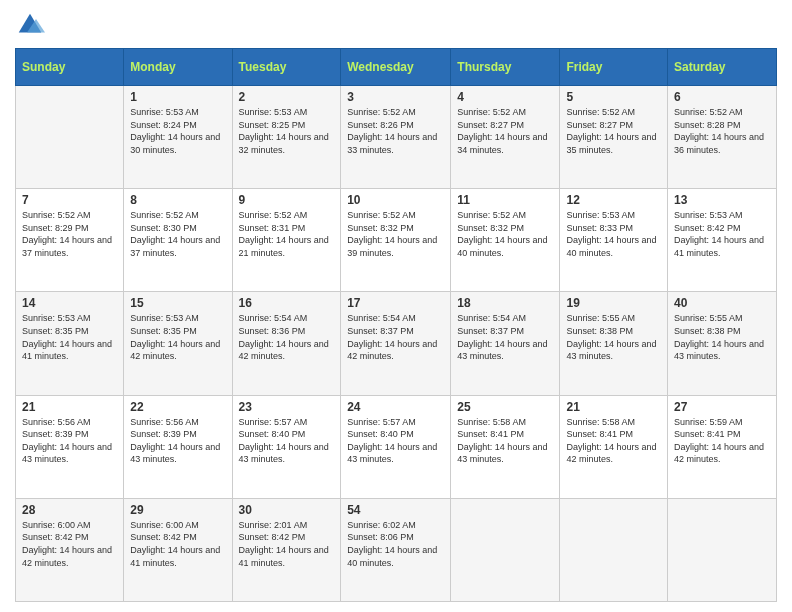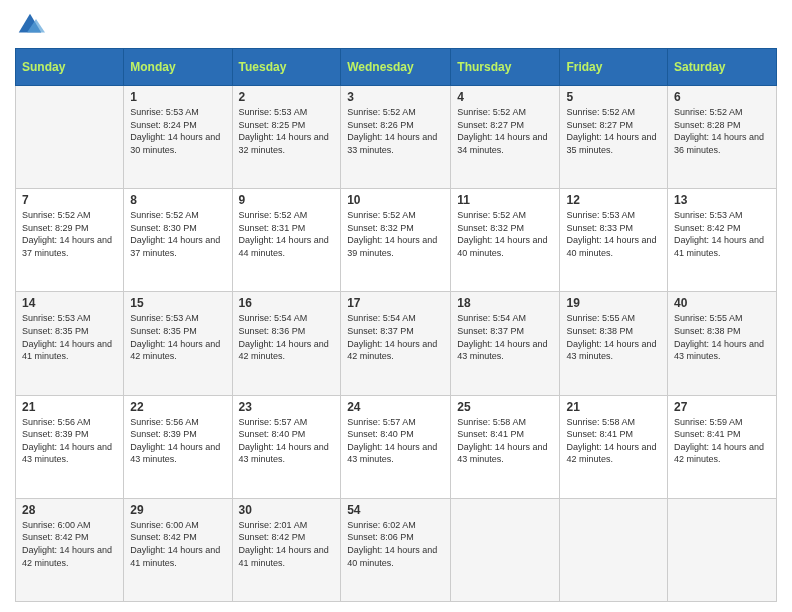--- a/index.html
+++ b/index.html
@@ -187,21 +187,21 @@
           <td>
         <span class="day-num">8</span>
         <span class="day-detail">Sunrise: 5:52 AM</span><br>
         <span class="day-detail">Sunset: 8:30 PM</span><br>
         <span class="day-detail">Daylight: 14 hours and 37 minutes.</span>
       </td>
           <td>
         <span class="day-num">9</span>
         <span class="day-detail">Sunrise: 5:52 AM</span><br>
         <span class="day-detail">Sunset: 8:31 PM</span><br>
-        <span class="day-detail">Daylight: 14 hours and 44 minutes.</span>
+        <span class="day-detail">Daylight: 14 hours and 21 minutes.</span>
       </td>
           <td>
         <span class="day-num">10</span>
         <span class="day-detail">Sunrise: 5:52 AM</span><br>
         <span class="day-detail">Sunset: 8:32 PM</span><br>
         <span class="day-detail">Daylight: 14 hours and 39 minutes.</span>
       </td>
           <td>
         <span class="day-num">11</span>
         <span class="day-detail">Sunrise: 5:52 AM</span><br>

